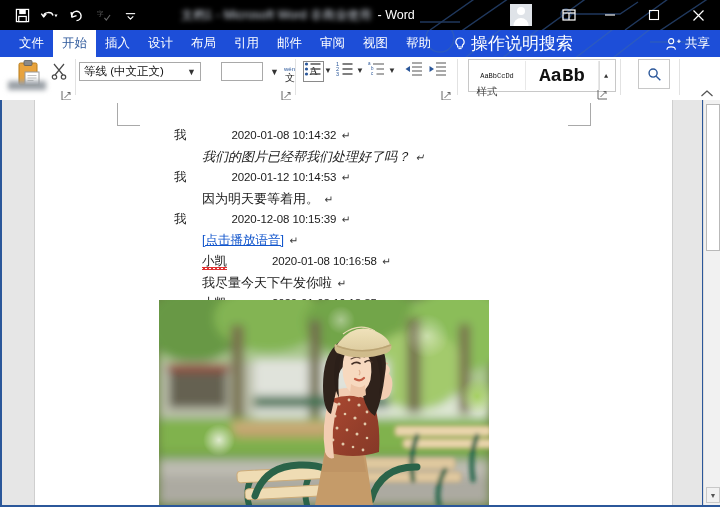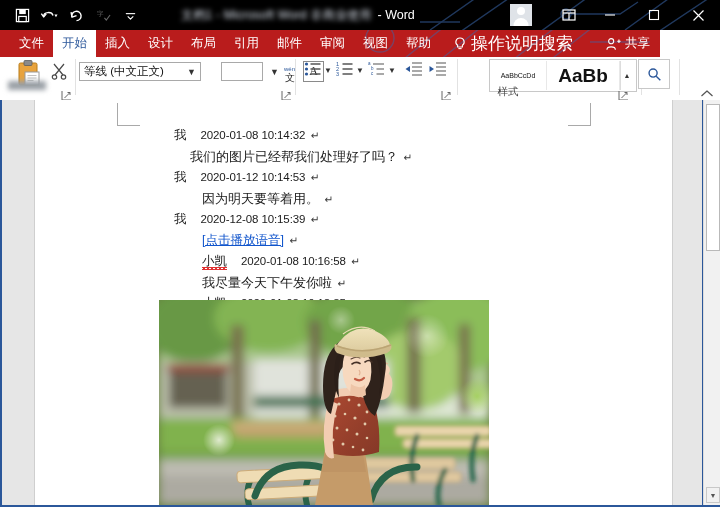--- a/index.html
+++ b/index.html
@@ -61,22 +61,22 @@
   .avatar-body { position:absolute; bottom:0px; left:50%; transform:translateX(-50%);
     width:15px; height:8px; border-radius:8px 8px 0 0; background:#ffffff; }
   .win-btn {
     width:44px; height:30px; display:flex; align-items:center; justify-content:center;
     color:#ffffff;
   }
   .ribbon-disp { width:38px; }
 
   
   .tabs {
-    position:absolute; left:0; top:30px; width:660px; height:27px;
-    background:#b91c1c; overflow:hidden;
+    position:absolute; left:0; top:30px; width:720px; height:27px;
+    background:#1d4ed8; overflow:hidden;
   }
   .tabs-art { position:absolute; right:0; top:-8px; width:320px; height:40px; opacity:.5; pointer-events:none; }
   .tabs-row { position:absolute; left:10px; top:0; height:27px; display:flex; align-items:stretch; }
   .tab {
     padding:0 9px; display:flex; align-items:center; justify-content:center;
     color:#ffffff; font-size:12.5px; white-space:nowrap;
   }
   .tab.active { background:#ffffff; color:#2b579a; }
   .tab-tell {
     display:flex; align-items:center; gap:5px; padding-left:14px;
@@ -164,21 +164,21 @@
   .mark.tl { left:82px; top:3px; border-left:1px solid #a9a9a9; border-bottom:1px solid #a9a9a9; }
   .mark.tr { left:533px; top:3px; border-right:1px solid #a9a9a9; border-bottom:1px solid #a9a9a9; }
 
   .content { position:absolute; left:0; top:0; width:637px; }
   .line {
     position:absolute; white-space:nowrap;
     font-family: "Liberation Sans", sans-serif;
     font-size:12.5px; color:#1a1a1a; line-height:1;
   }
   .line .who { font-size:12.5px; }
-  .line .ts { font-size:11.5px; letter-spacing:-0.1px; }
+  .line .ts { font-size:11.5px; letter-spacing:-0.1px;margin-left:31px; }
   .pilcrow { color:#3b3b3b; font-size:10.5px; margin-left:2px; }
   .msg { font-size:13px; }
   .link {
     color:#1155cc; text-decoration:underline; font-size:12.5px;
   }
   .spell-u {
     position:relative;
     margin-left:28px;
   }
   .spell-u::after{
@@ -482,21 +482,21 @@
       <div class="dlg-launcher" style="right:6px;">
         <svg width="11" height="11" viewBox="0 0 11 11" fill="none" stroke="#666" stroke-width="1">
           <path d="M1 1 v9 h9"></path>
             <path d="M3.5 8 L9 2.5"></path>
             <path d="M6.5 2.5 h2.5 v2.5"></path>
         </svg>
       </div>
       <div class="rsep" style="left:161px;"></div>
     </div>
 
-    <div class="rgroup" style="left:486px; width:160px;">
+    <div class="rgroup" style="left:465px; width:160px;font-family:Liberation Mono, monospace;">
       <div class="style-gallery" style="left:3px; width:146px;">
         <div class="style-item">
           <span class="sample" style="font-size:7px;">AaBbCcDd</span>
         </div>
         <div class="style-item" style="width:72px;">
           <span class="sample" style="font-size:19px; font-weight:600;">AaBb</span>
         </div>
         <div class="gallery-scroll">▲</div>
       </div>
       <div class="rgroup-label" style="left:-28px; width:100px;">样式</div>
@@ -534,21 +534,21 @@
 
       <div class="content">
 
         <div class="line" style="left:139px; top:29px;">
           <span class="who">我</span>
           <span style="display:inline-block;width:7px;"></span>
           <span class="ts">2020-01-08 10:14:32</span>
           <span class="pilcrow">↵</span>
         </div>
 
-        <div class="line" style="left:155px; top:50px;">
+        <div class="line" style="left:167px; top:50px;font-style:italic;">
           <span class="msg">我们的图片已经帮我们处理好了吗？</span>
           <span class="pilcrow">↵</span>
         </div>
 
         <div class="line" style="left:139px; top:71px;">
           <span class="who">我</span>
           <span style="display:inline-block;width:7px;"></span>
           <span class="ts">2020-01-12 10:14:53</span>
           <span class="pilcrow">↵</span>
         </div>

